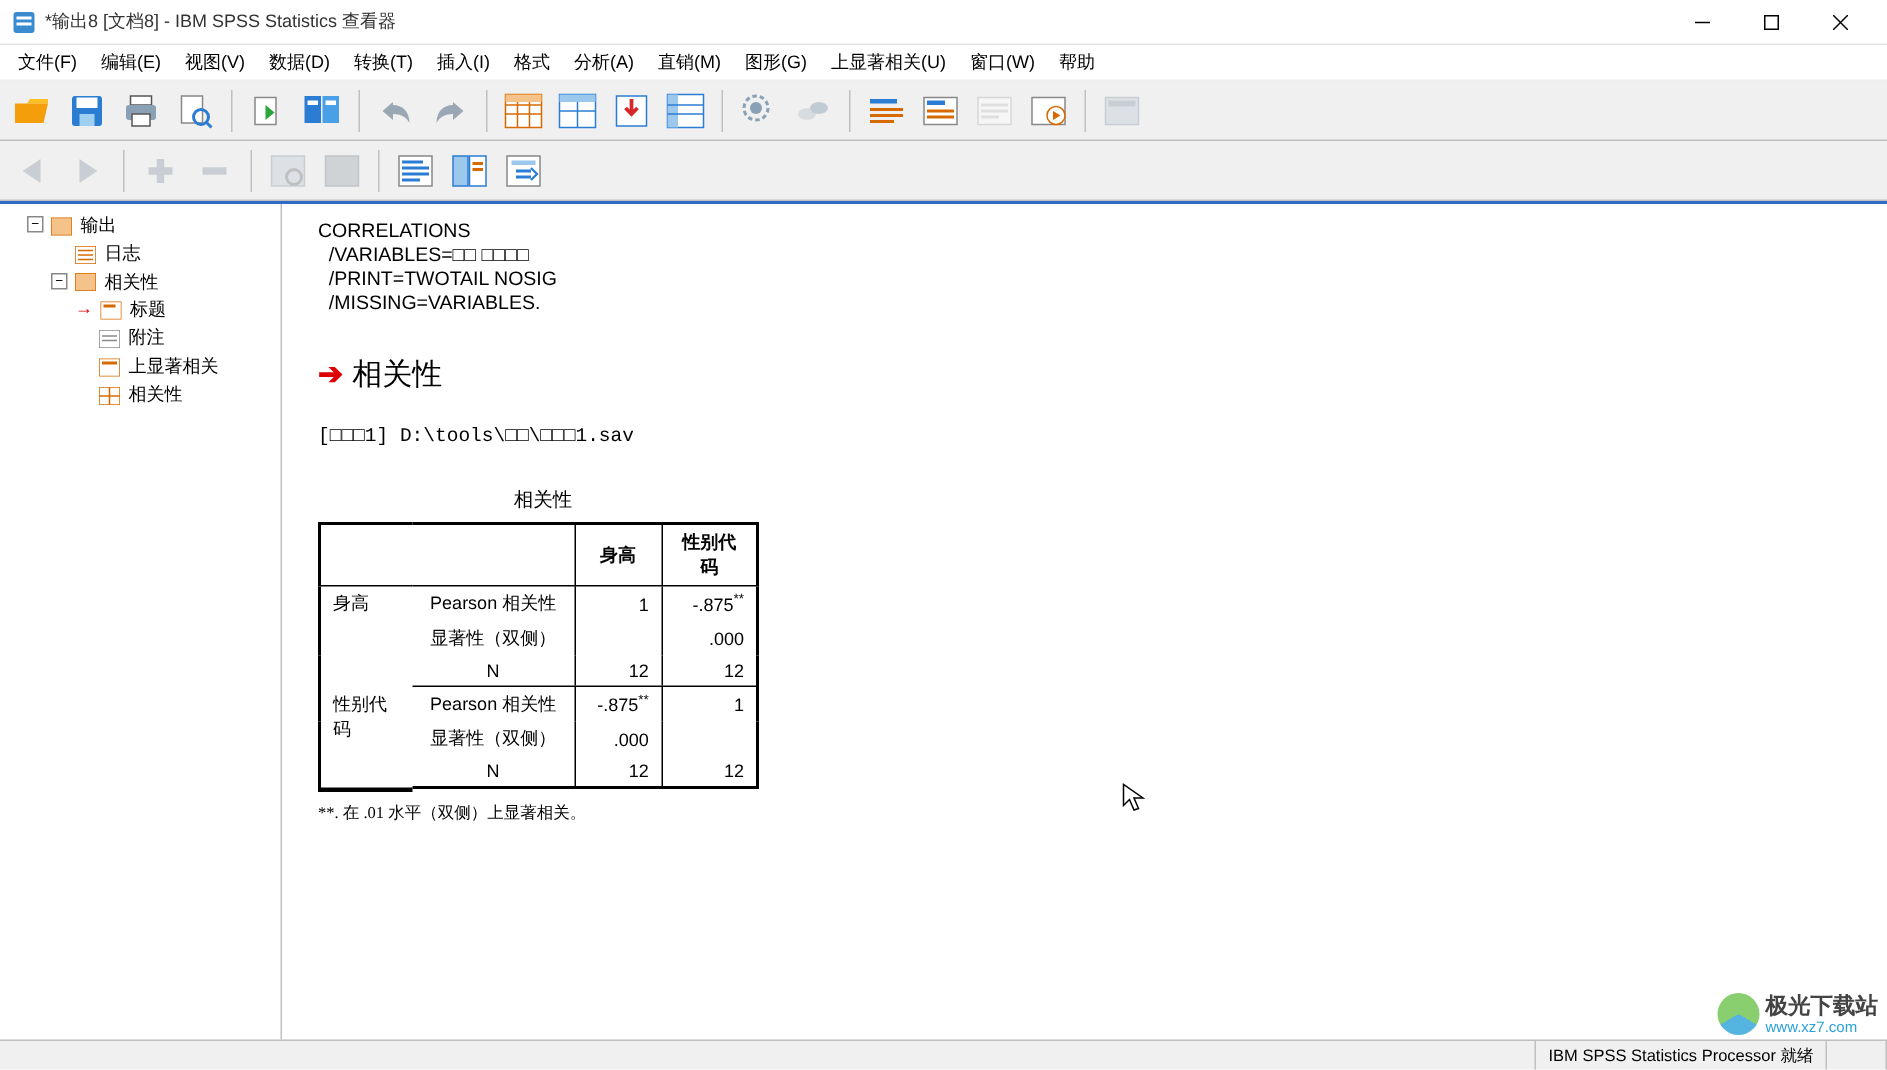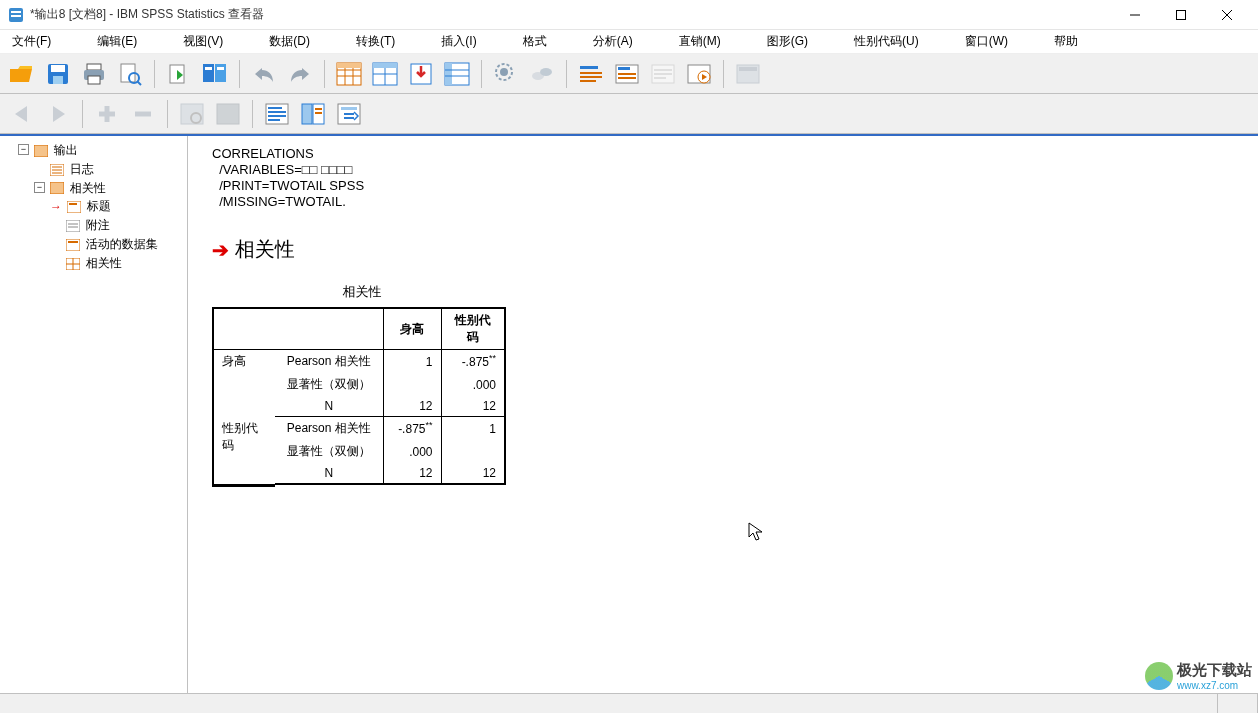--- a/index.html
+++ b/index.html
@@ -6,21 +6,21 @@
 html, body { width: 1258px; height: 713px; overflow: hidden; background: #fff; }
 
 
 .titlebar { height: 30px; background: #fff; border-bottom: 1px solid #e5e5e5; display: flex; align-items: center; padding: 0 8px; font-size: 12px; color: #333; }
 .titlebar .app-icon { width: 16px; height: 16px; margin-right: 6px; display: inline-flex; align-items: center; justify-content: center; }
 .titlebar .title-text { flex: 1; }
 .titlebar .win-controls { display: flex; gap: 0; }
 .titlebar .win-btn { width: 46px; height: 30px; display: flex; align-items: center; justify-content: center; cursor: pointer; }
 
 
-.menubar { height: 24px; background: #fff; display: flex; align-items: flex-start; padding: 0 4px; font-size: 12px; border-bottom: 1px solid #eee; gap: 30px; }
+.menubar { height: 24px; background: #fff; display: flex; align-items: flex-start; padding: 0 4px; font-size: 12px; border-bottom: 1px solid #eee; }
 .menubar .menu-item { padding: 3px 8px; cursor: pointer; }
 
 
 .toolbar { background: #f0f0f0; border-bottom: 1px solid #c0c0c0; padding: 2px 6px; display: flex; align-items: center; gap: 4px; }
 .toolbar .sep { width: 1px; height: 28px; background: #c0c0c0; margin: 0 4px; }
 .tool-btn { width: 32px; height: 32px; display: flex; align-items: center; justify-content: center; cursor: pointer; border: 1px solid transparent; border-radius: 2px; }
 .tool-btn.disabled { opacity: 0.45; cursor: default; }
 .tool-btn.big { width: 32px; height: 32px; }
 
 
@@ -111,21 +111,21 @@
   <span class="menu-item">文件(F)</span>
   <span class="menu-item">编辑(E)</span>
   <span class="menu-item">视图(V)</span>
   <span class="menu-item">数据(D)</span>
   <span class="menu-item">转换(T)</span>
   <span class="menu-item">插入(I)</span>
   <span class="menu-item">格式</span>
   <span class="menu-item">分析(A)</span>
   <span class="menu-item">直销(M)</span>
   <span class="menu-item">图形(G)</span>
-  <span class="menu-item">性别代码(U)</span>
+  <span class="menu-item">上显著相关(U)</span>
   <span class="menu-item">窗口(W)</span>
   <span class="menu-item">帮助</span>
 </div>
 
 <div class="toolbar" style="height:40px">
   <div class="tool-btn">
       <svg width="26" height="22" viewBox="0 0 26 22">
         <path d="M1 6h8l2-3h12v3H4z" fill="#fbbf24"></path>
         <path d="M1 6h22l-3 13H1z" fill="#f59e0b"></path>
       </svg>
@@ -371,49 +371,50 @@
                       <line x1="2" y1="7" x2="12" y2="7" stroke="#888"></line>
                     </svg></span>
                 <span class="label">附注</span>
               </li>
               <li>
                 <span style="display:inline-block;width:13px"></span>
                 <span class="node-icon"><svg width="14" height="12">
                       <rect x="0" y="0" width="14" height="12" fill="#fff" stroke="#d66a00"></rect>
                       <rect x="2" y="2" width="10" height="2" fill="#d66a00"></rect>
                     </svg></span>
-                <span class="label">活动的数据集</span>
+                <span class="label">上显著相关</span>
               </li>
               <li>
                 <span style="display:inline-block;width:13px"></span>
                 <span class="node-icon"><svg width="14" height="12">
                       <rect x="0" y="0" width="14" height="12" fill="#fff" stroke="#d66a00"></rect>
                       <line x1="7" y1="0" x2="7" y2="12" stroke="#d66a00"></line>
                       <line x1="0" y1="6" x2="14" y2="6" stroke="#d66a00"></line>
                     </svg></span>
                 <span class="label">相关性</span>
               </li>
             </ul>
           </li>
         </ul>
       </li>
     </ul>
   </div>
 
   <div class="content">
     <div class="syntax"><span>CORRELATIONS</span>
 <span>  /VARIABLES=□□ □□□□</span>
-<span>  /PRINT=TWOTAIL SPSS</span>
-<span>  /MISSING=TWOTAIL.</span></div>
+<span>  /PRINT=TWOTAIL NOSIG</span>
+<span>  /MISSING=VARIABLES.</span></div>
 
     <div class="section-head">
       <span class="arrow">➔</span>
       <span class="title">相关性</span>
     </div>
 
+    <div class="dataset-line">[□□□1] D:\tools\□□\□□□1.sav</div>
 
     <div class="corr-wrap">
       <div class="corr-caption">相关性</div>
       <table class="corr">
         <tbody>
             <tr>
           <th class="outer-t outer-l" style="width:62px"></th>
           <th class="outer-t" style="width:108px"></th>
           <th class="outer-t hdr-b col-l" style="width:58px;text-align:center">身高</th>
           <th class="outer-t outer-r hdr-b col-l" style="width:64px;text-align:center">性别代码</th>
@@ -453,30 +454,32 @@
       </tbody>
         </table>
       <table class="corr">
           <tbody>
             <tr>
               <td class="outer-l outer-b" style="width:62px;height:0;padding:0"></td>
               <td style="padding:0"></td>
             </tr>
           </tbody>
         </table>
+      <div class="footnote">**. 在 .01 水平（双侧）上显著相关。</div>
     </div>
 
     <svg class="cursor" width="16" height="20">
         <path d="M1 1l0 14 4-4 3 7 3-1-3-7 6 0z" fill="#fff" stroke="#000"></path>
       </svg>
   </div>
 </div>
 
 <div class="statusbar">
   <div class="spacer"></div>
+  <div class="cell">IBM SPSS Statistics Processor 就绪</div>
   <div class="cell" style="width:40px"></div>
 </div>
 
 <div class="watermark">
   <div class="logo"></div>
   <div>
     <div class="t1">极光下载站</div>
     <div class="t2">www.xz7.com</div>
   </div>
 </div>

